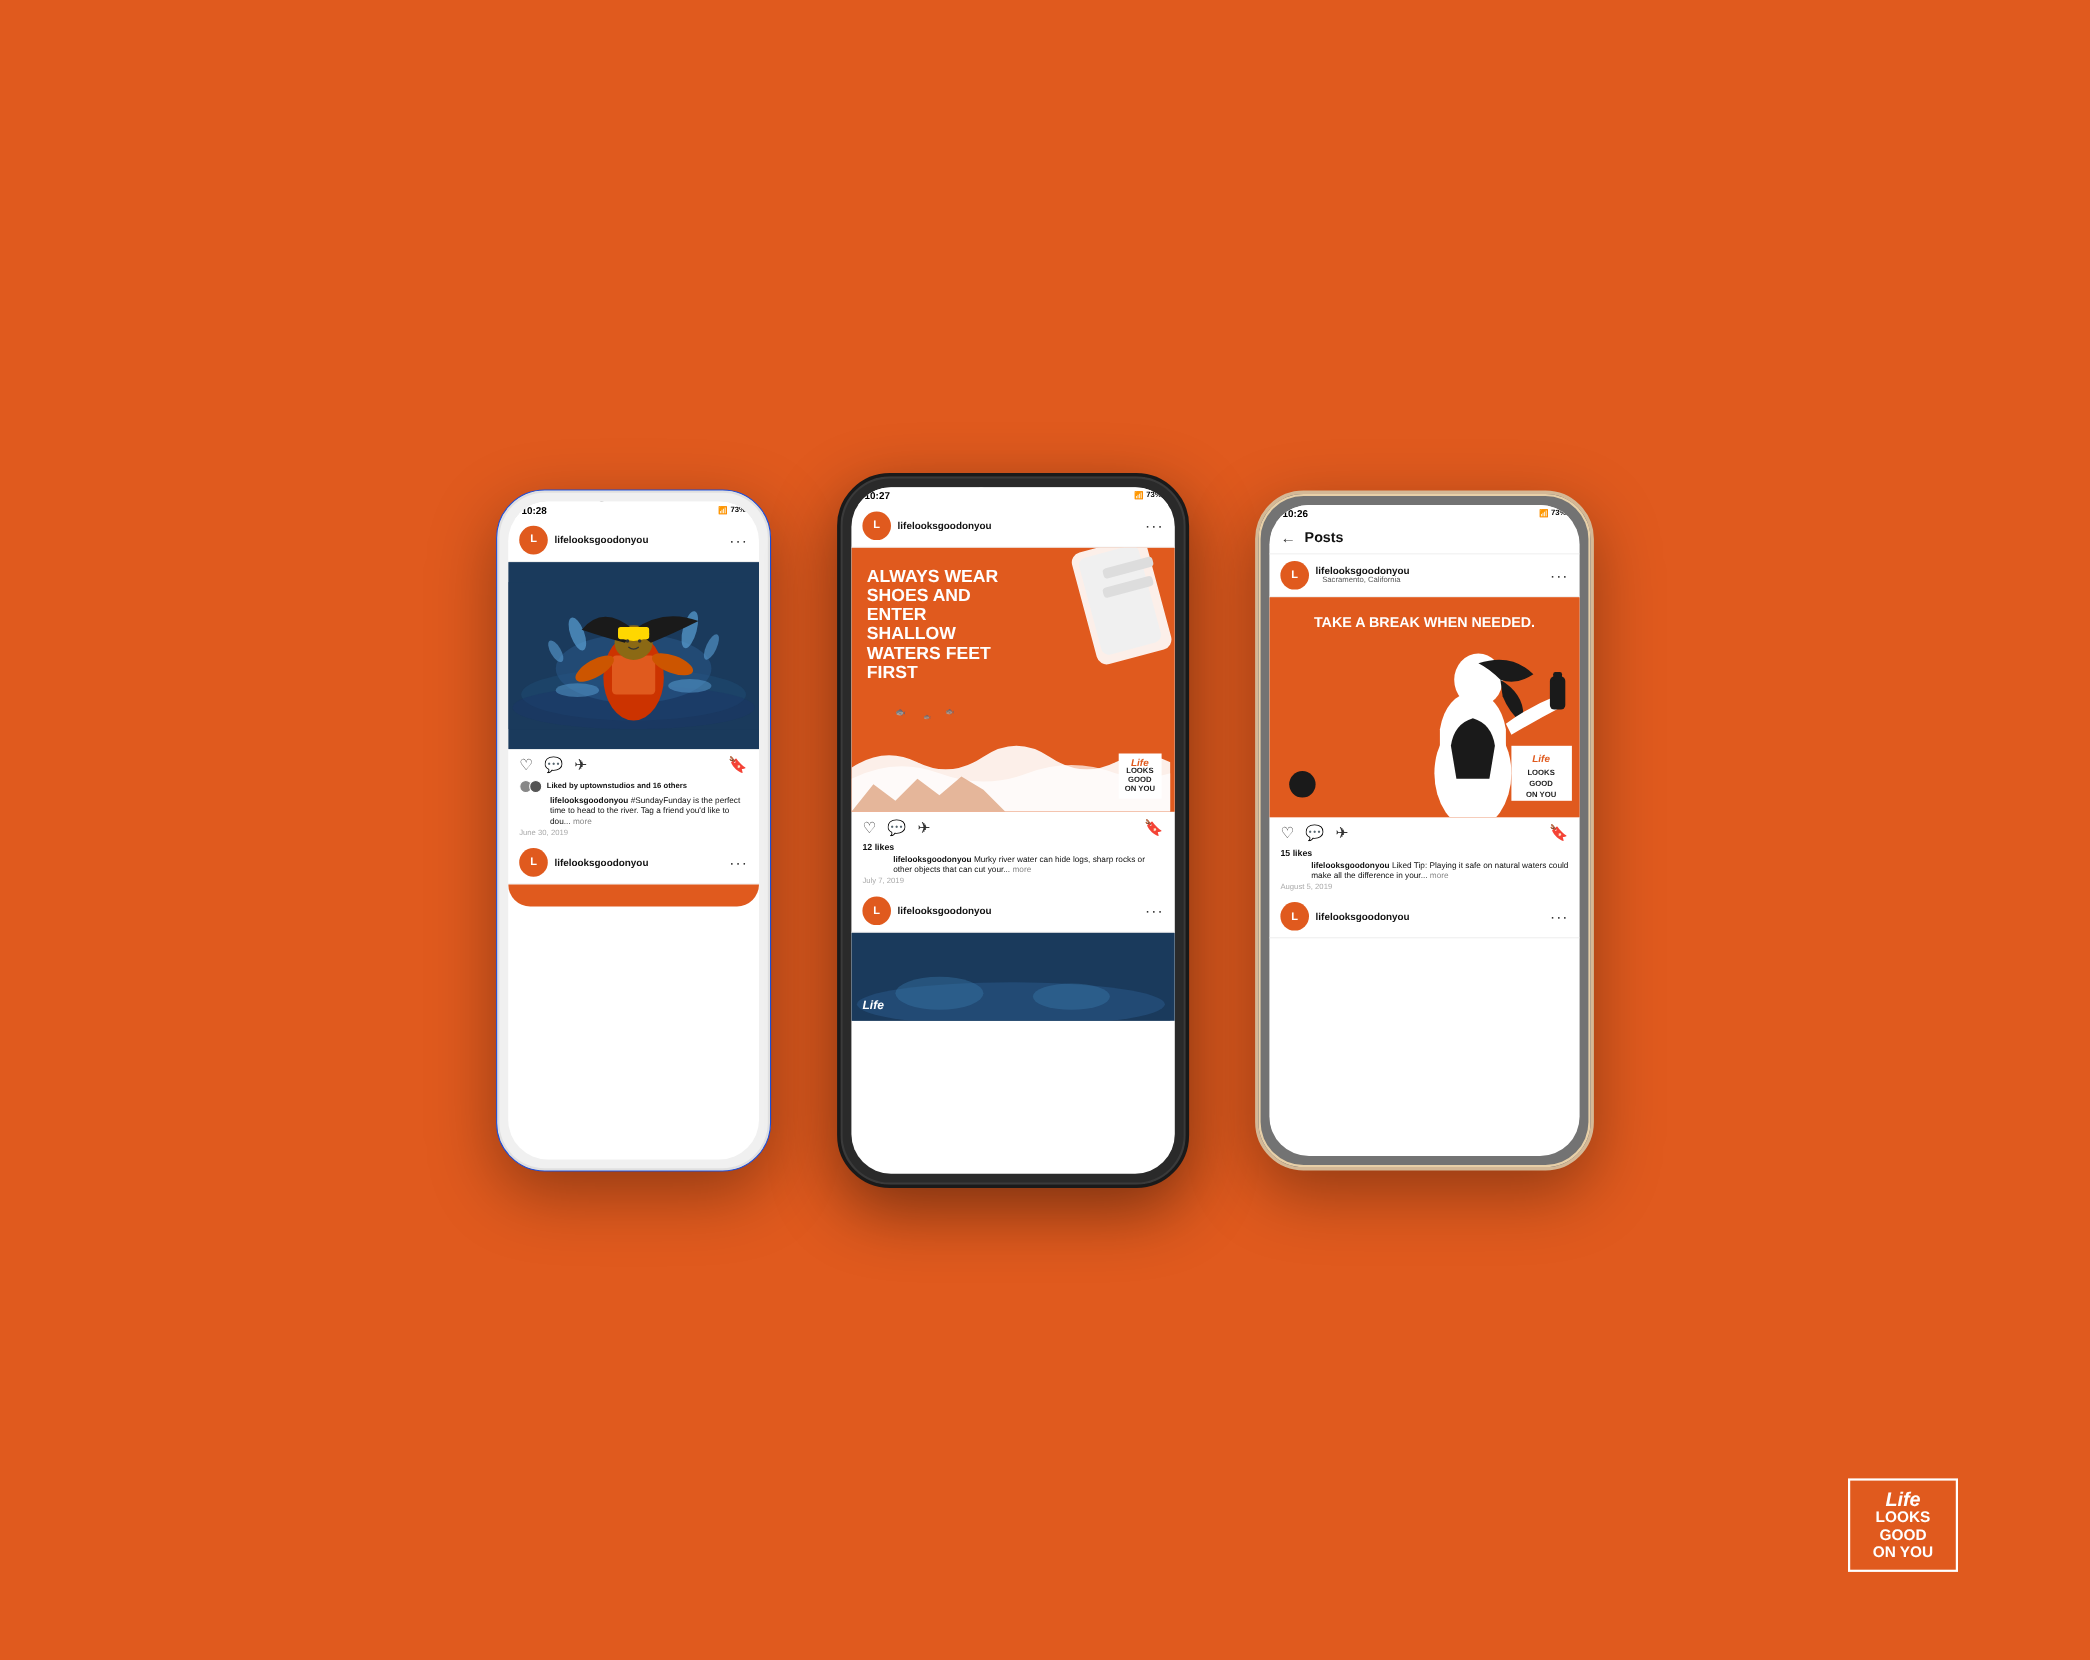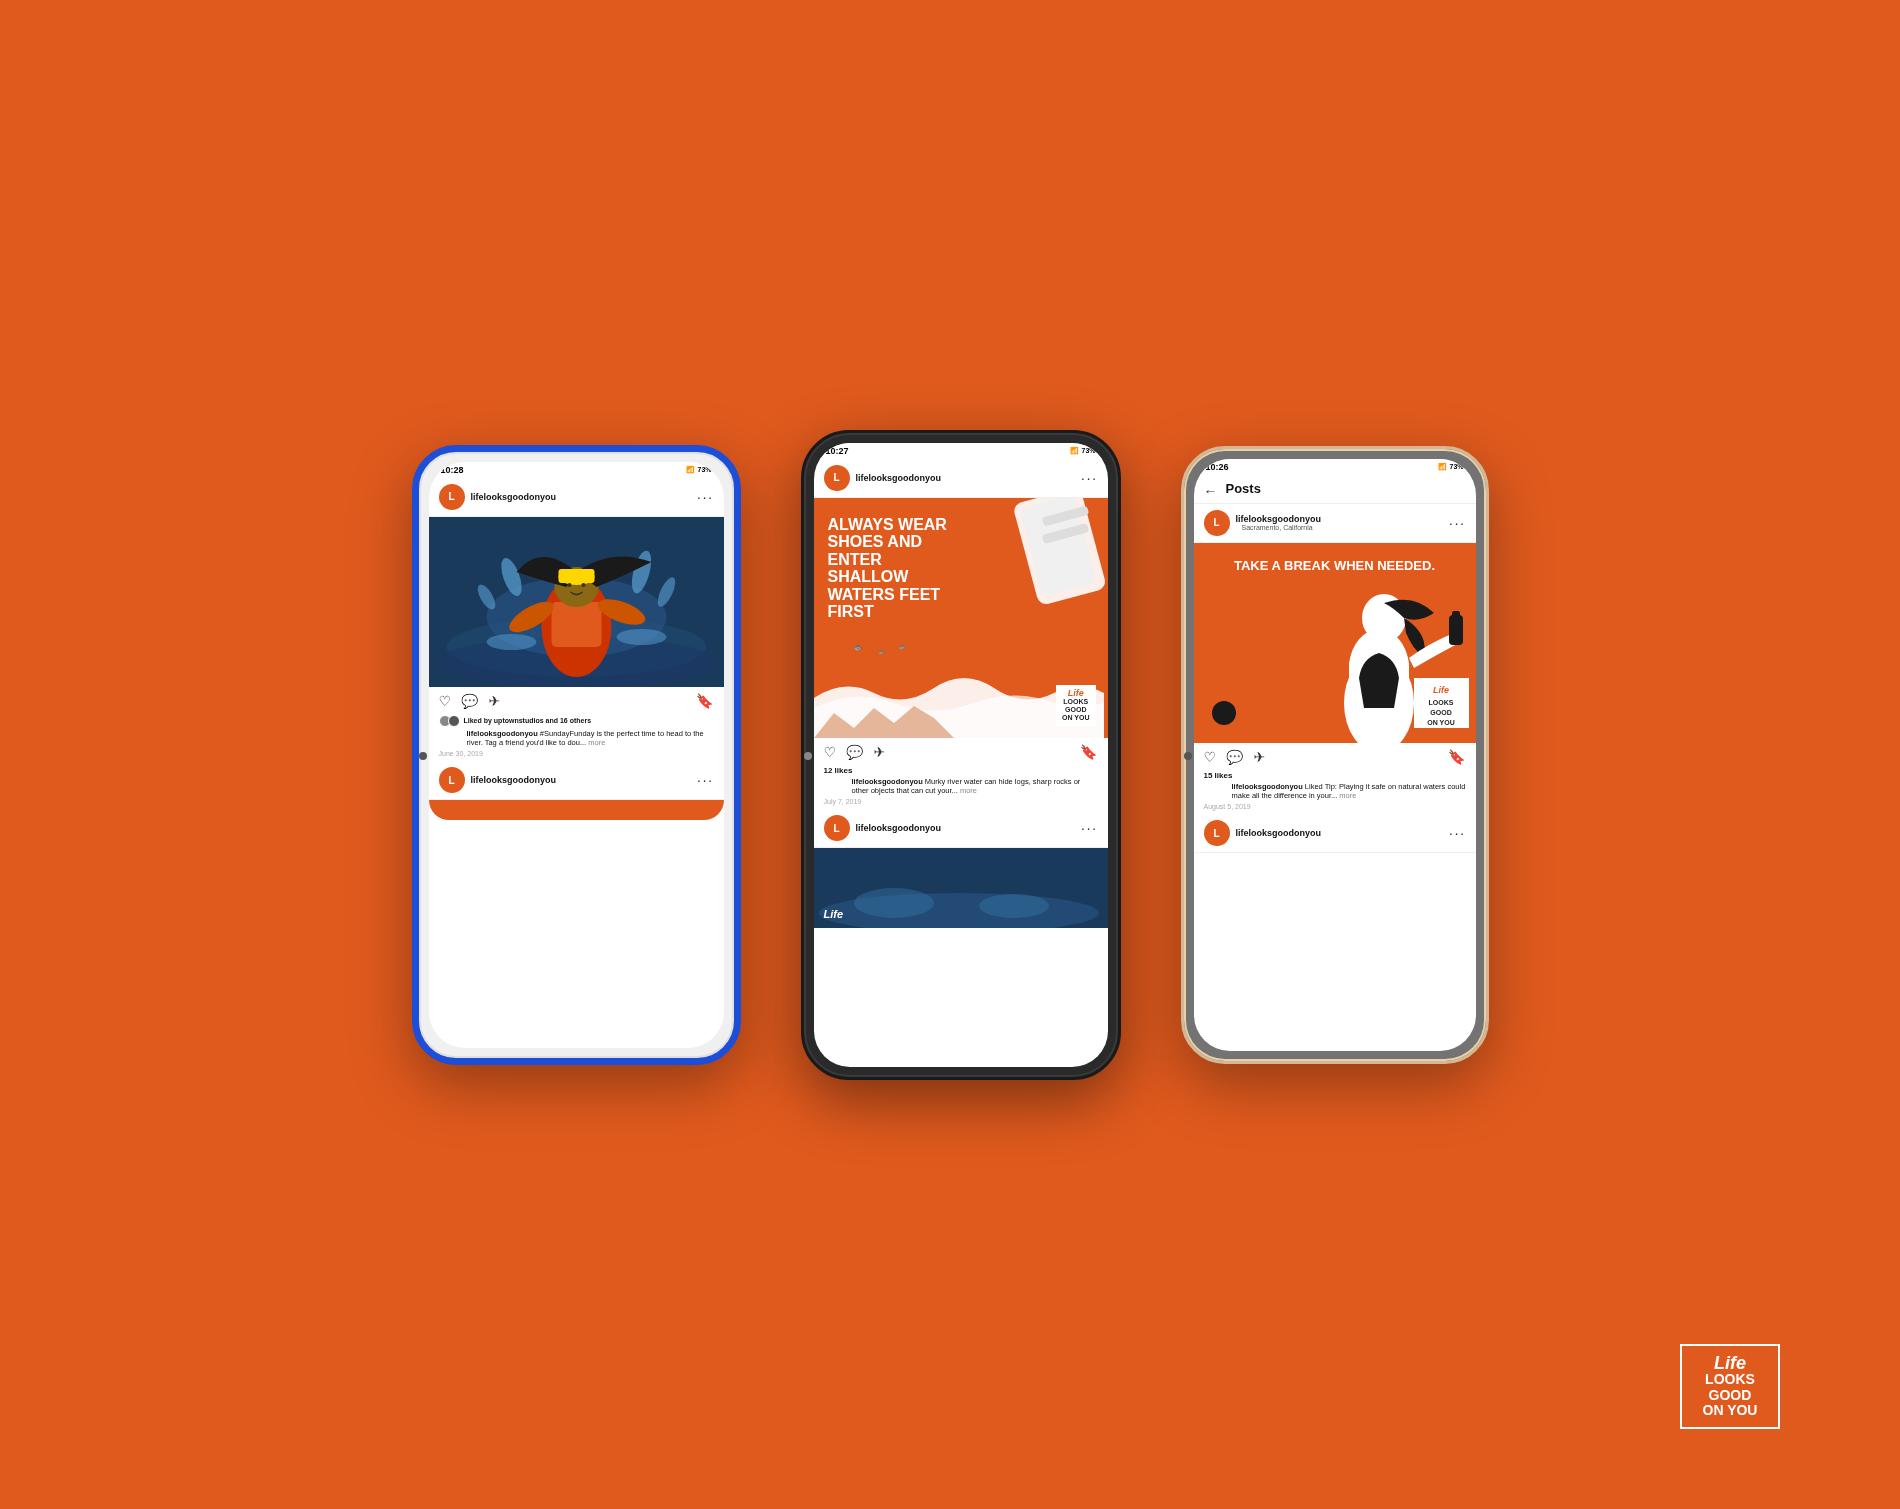--- a/index.html
+++ b/index.html
@@ -22,29 +22,29 @@
       position: relative;
       width: 100%;
       height: 100%;
     }
 
     
     .phone {
       position: relative;
       border-radius: 44px;
       display: flex;
-      flex-direction: row;
+      flex-direction: column;
       align-items: center;
     }
 
     .phone-white {
-      width: 329px;
+      width: 250px;
       height: 620px;
       background: #f0f0f0;
-      border: 7px solid #1d4ed8;
+      border: 1px solid #1d4ed8;
       border-radius: 44px;
       box-shadow: 0 20px 60px rgba(0,0,0,0.35), inset 0 0 0 2px #e0e0e0;
     }
 
     .phone-dark {
       width: 320px;
       height: 650px;
       background: #2a2a2a;
       border: 3px solid #1a1a1a;
       border-radius: 48px;

